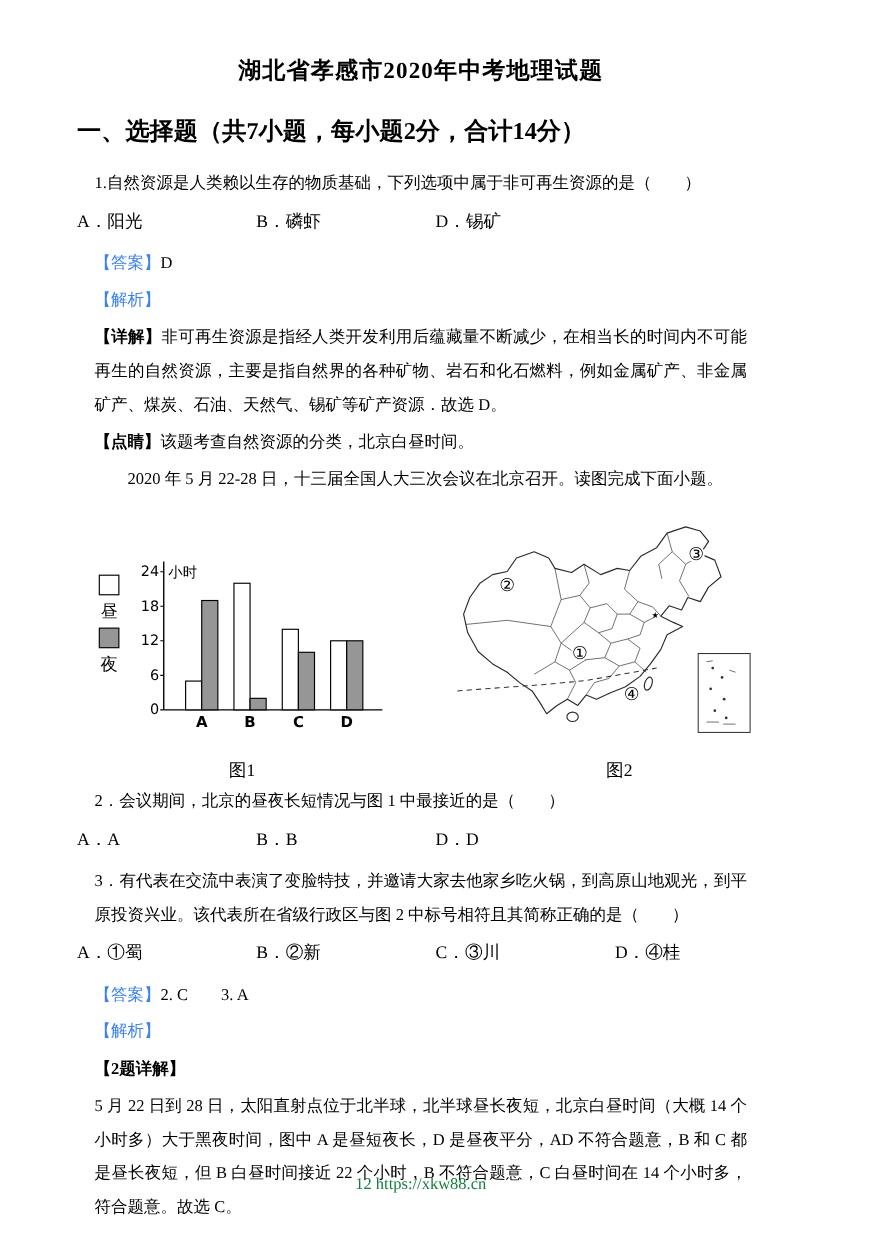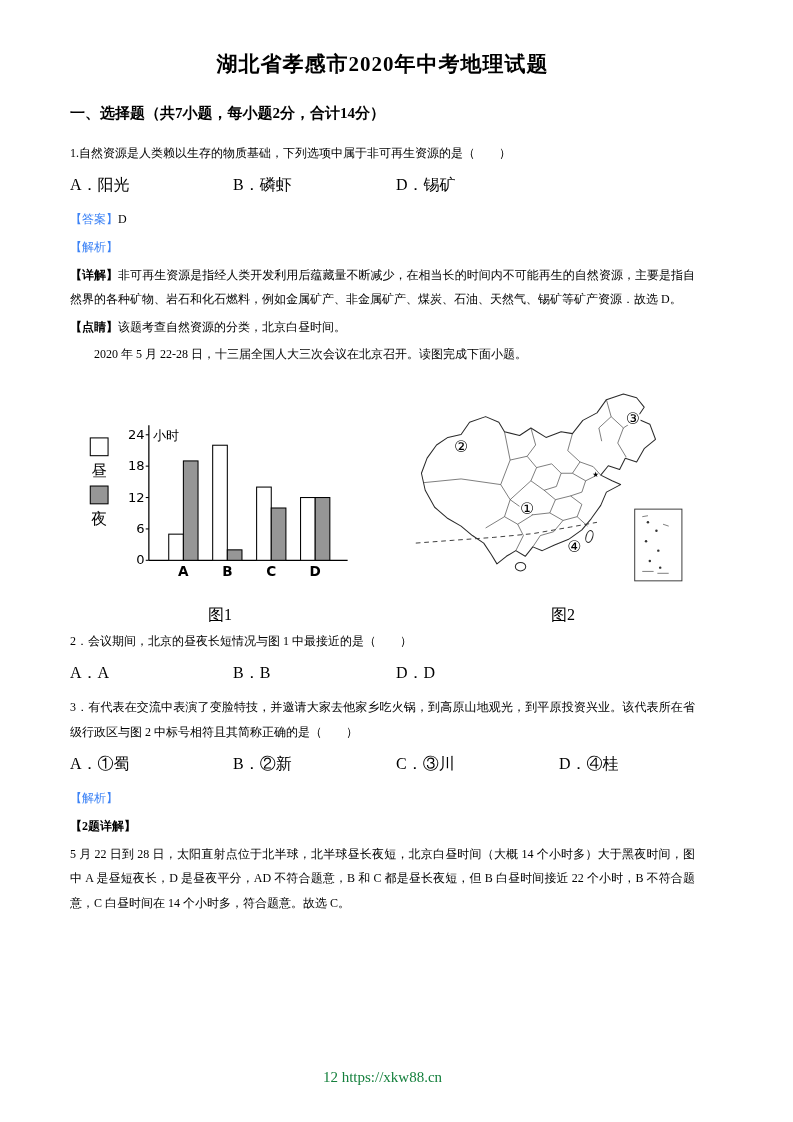--- a/index.html
+++ b/index.html
@@ -10,22 +10,22 @@
     color:#000;
   }
   .page {
     position:relative; width:765px; height:1122px;
     background:#fff; padding:44px 70px 0 70px; overflow:hidden;border-radius:22px;
   }
   .title {
     text-align:center; font-size:21px; font-weight:bold;
     margin:6px 0 26px 0; letter-spacing:1px;
   }
-  .section-heading { font-size:15px; font-weight:bold; margin:0 0 18px 0; }
-  .line { font-size:12px; line-height:2.05; text-align:justify; margin:3px 0; }
+  .section-heading { font-size:22px; font-weight:bold; margin:0 0 18px 0; }
+  .line { font-size:15px; line-height:2.05; text-align:justify; margin:3px 16px; }
   .indent { text-indent:2em; }
   .opts {
     display:grid; grid-template-columns:163px 163px 163px 1fr;
     font-size:16px; line-height:2.05; margin:2px 0 6px 0;
   }
   .blue { color:#3b82f6; }
   .bmk { font-weight:bold; }
   .figures {
     display:flex; align-items:flex-end; gap:56px;
     margin:8px 0 2px 14px;
@@ -186,20 +186,21 @@
 
   <p class="line">3．有代表在交流中表演了变脸特技，并邀请大家去他家乡吃火锅，到高原山地观光，到平原投资兴业。该代表所在省级行政区与图 2 中标号相符且其简称正确的是（　　）</p>
 
   <div class="opts">
     <span>A．①蜀</span>
     <span>B．②新</span>
     <span>C．③川</span>
     <span>D．④桂</span>
   </div>
 
+  <p class="line"><span class="blue">【答案】</span><span>2. C　　3. A</span></p>
 
   <p class="line"><span class="blue">【解析】</span></p>
 
   <p class="line"><span class="bmk">【2题详解】</span></p>
 
   <p class="line">5 月 22 日到 28 日，太阳直射点位于北半球，北半球昼长夜短，北京白昼时间（大概 14 个小时多）大于黑夜时间，图中 A 是昼短夜长，D 是昼夜平分，AD 不符合题意，B 和 C 都是昼长夜短，但 B 白昼时间接近 22 个小时，B 不符合题意，C 白昼时间在 14 个小时多，符合题意。故选 C。</p>
 
   <div class="footer">
     <span>12 https://xkw88.cn</span>
   </div>

